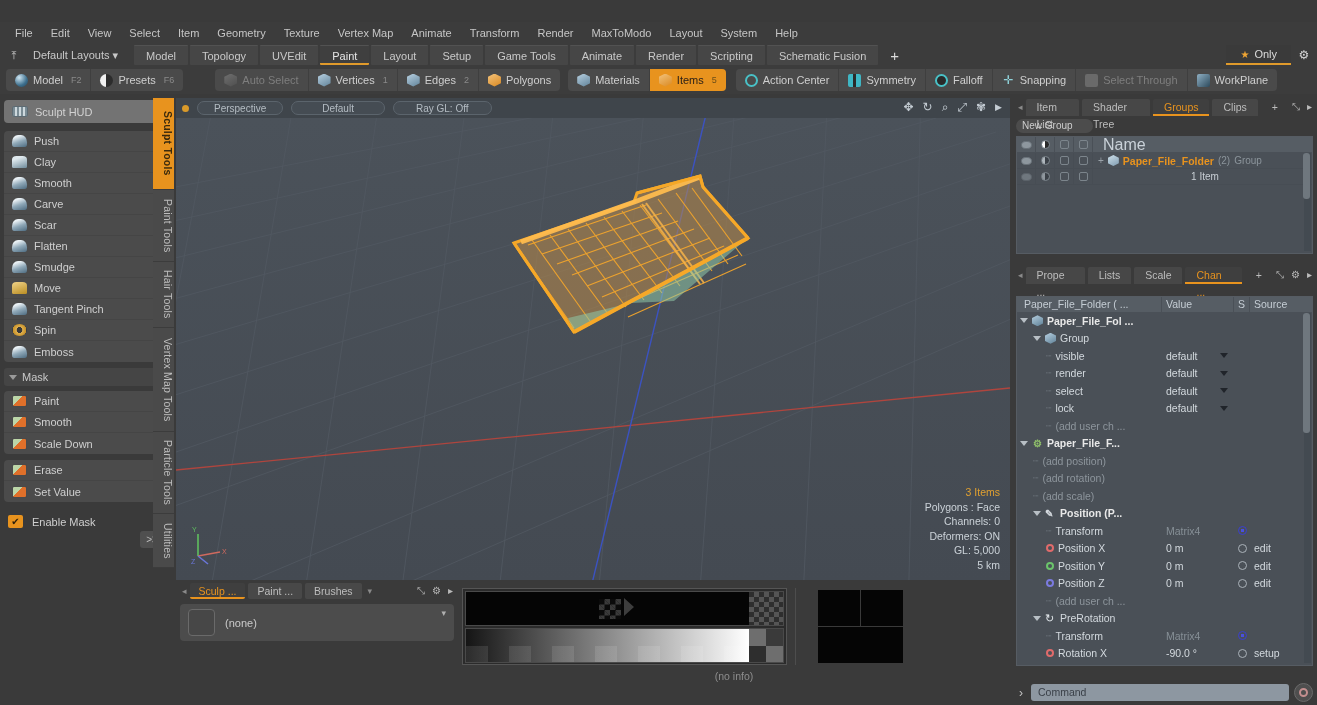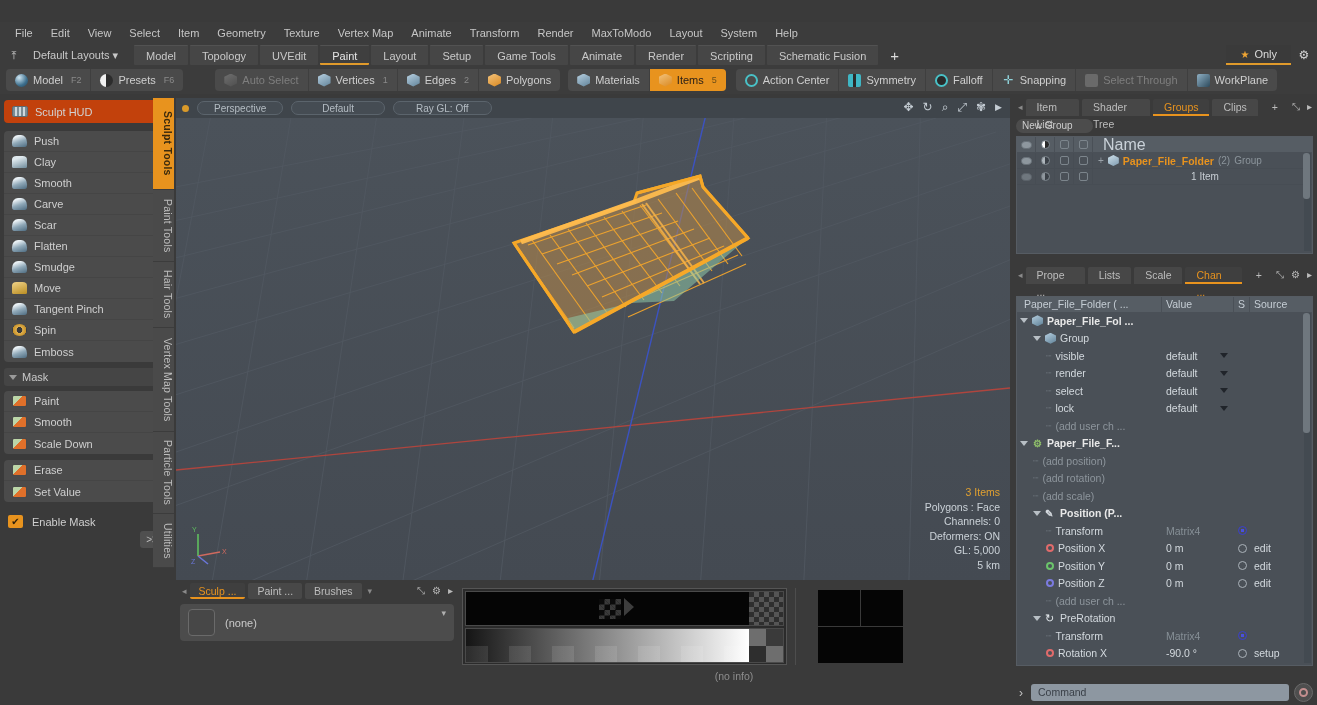--- a/index.html
+++ b/index.html
@@ -109,21 +109,21 @@
   .ti-spin{ background:radial-gradient(circle at 50% 50%,#3a3a3a 30%,#e0b04e 32%,#c58f27 70%,#3a3a3a 72%); border-radius:50%;}
   .ti-mask{ background:linear-gradient(135deg,#bcd6a8 40%,#e0702a 40%); border:1px solid #4a4a4a;}
   .ti-check{ background:#e8931e; width:15px;height:13px; display:flex;align-items:center;justify-content:center;
              color:#2b1f0c; font-size:10px; border-radius:2px;}
   .sec-head{
     height:18px; display:flex; align-items:center; gap:5px; padding-left:5px;
     color:#c9c9c9; font-size:11px; background:#454545; border-radius:3px; margin-bottom:5px;
   }
   .tri{ width:0;height:0; border-left:4px solid transparent;border-right:4px solid transparent;
         border-top:5px solid #9a9a9a;}
-  .hud-card{ background:#c2410c; border-radius:4px; height:23px; display:flex; align-items:center;
+  .hud-card{ background:#737373; border-radius:4px; height:23px; display:flex; align-items:center;
              gap:7px; padding-left:8px; color:#d2d2d2; font-size:11px; margin-bottom:8px;}
   .ti-hud{ width:16px;height:11px;background:#b9c6cc;border:1px solid #5d6b73;border-radius:2px;
            background-image:repeating-linear-gradient(90deg,#7a8c95 0 2px,#cdd8dd 2px 4px);}
   .enable-row{ display:flex;align-items:center;gap:9px; padding:7px 0 0 4px; color:#cfcfcf; font-size:11px;}
   .dbl-arrow{ position:absolute; right:12px; bottom:118px; width:24px;height:17px;
     background:#4f4f4f;border-radius:3px;color:#bdbdbd;font-size:10px;
     display:flex;align-items:center;justify-content:center;}
 
   
   .vtabs{ position:absolute; left:153px; top:98px; width:21px; height:470px; }

